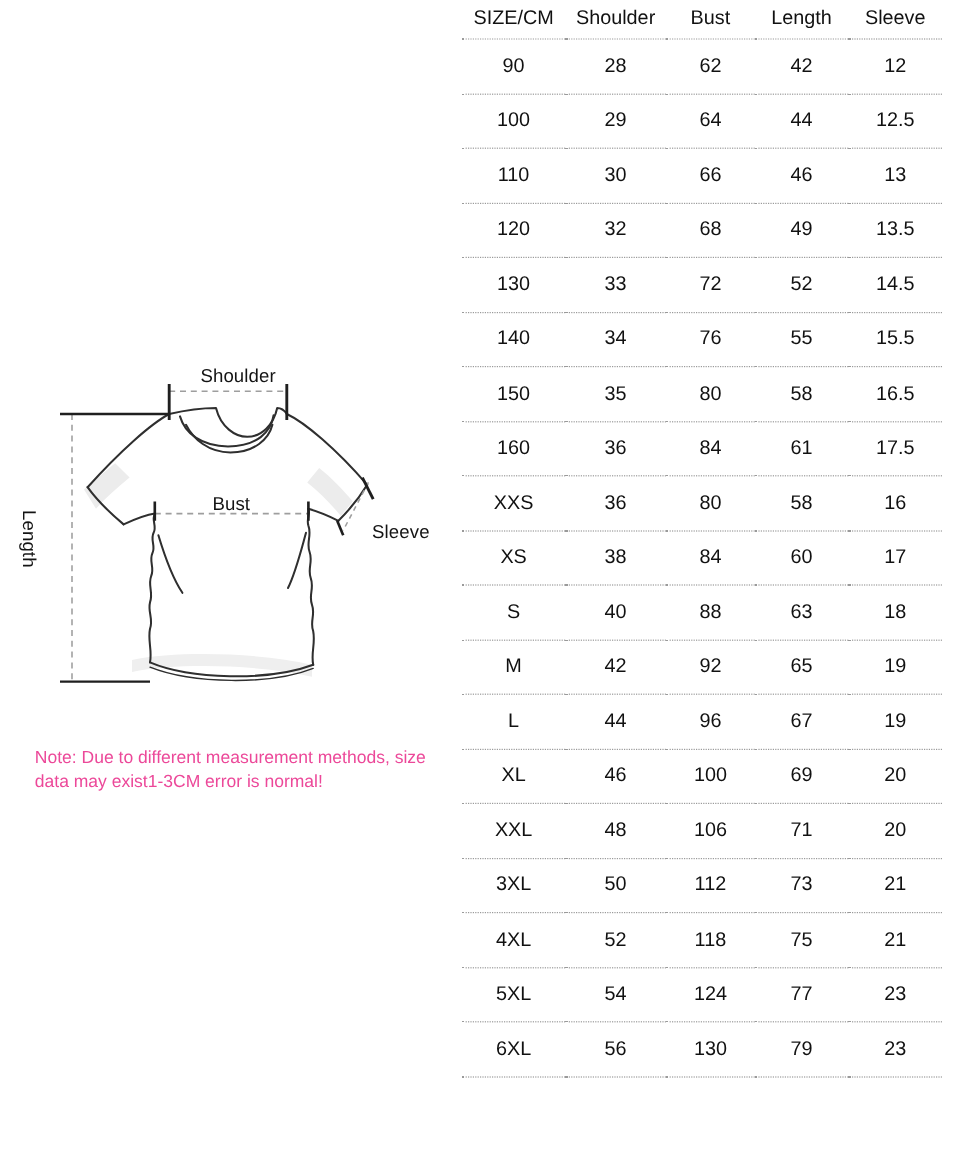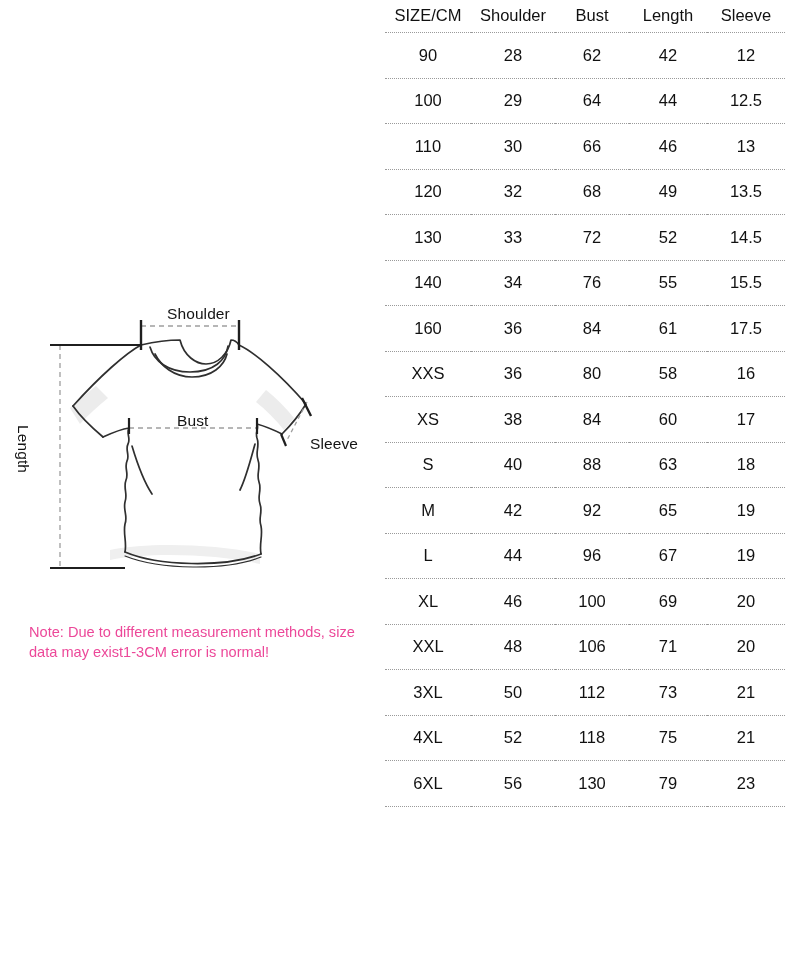--- a/index.html
+++ b/index.html
@@ -242,20 +242,27 @@
           <td>14.5</td>
         </tr>
         <tr>
           <td>140</td>
           <td>34</td>
           <td>76</td>
           <td>55</td>
           <td>15.5</td>
         </tr>
         <tr>
+          <td>150</td>
+          <td>35</td>
+          <td>80</td>
+          <td>58</td>
+          <td>16.5</td>
+        </tr>
+        <tr>
           <td>160</td>
           <td>36</td>
           <td>84</td>
           <td>61</td>
           <td>17.5</td>
         </tr>
         <tr>
           <td>XXS</td>
           <td>36</td>
           <td>80</td>
@@ -312,20 +319,27 @@
           <td>21</td>
         </tr>
         <tr>
           <td>4XL</td>
           <td>52</td>
           <td>118</td>
           <td>75</td>
           <td>21</td>
         </tr>
         <tr>
+          <td>5XL</td>
+          <td>54</td>
+          <td>124</td>
+          <td>77</td>
+          <td>23</td>
+        </tr>
+        <tr>
           <td>6XL</td>
           <td>56</td>
           <td>130</td>
           <td>79</td>
           <td>23</td>
         </tr>
       </tbody>
   </table>
 </div>
 

